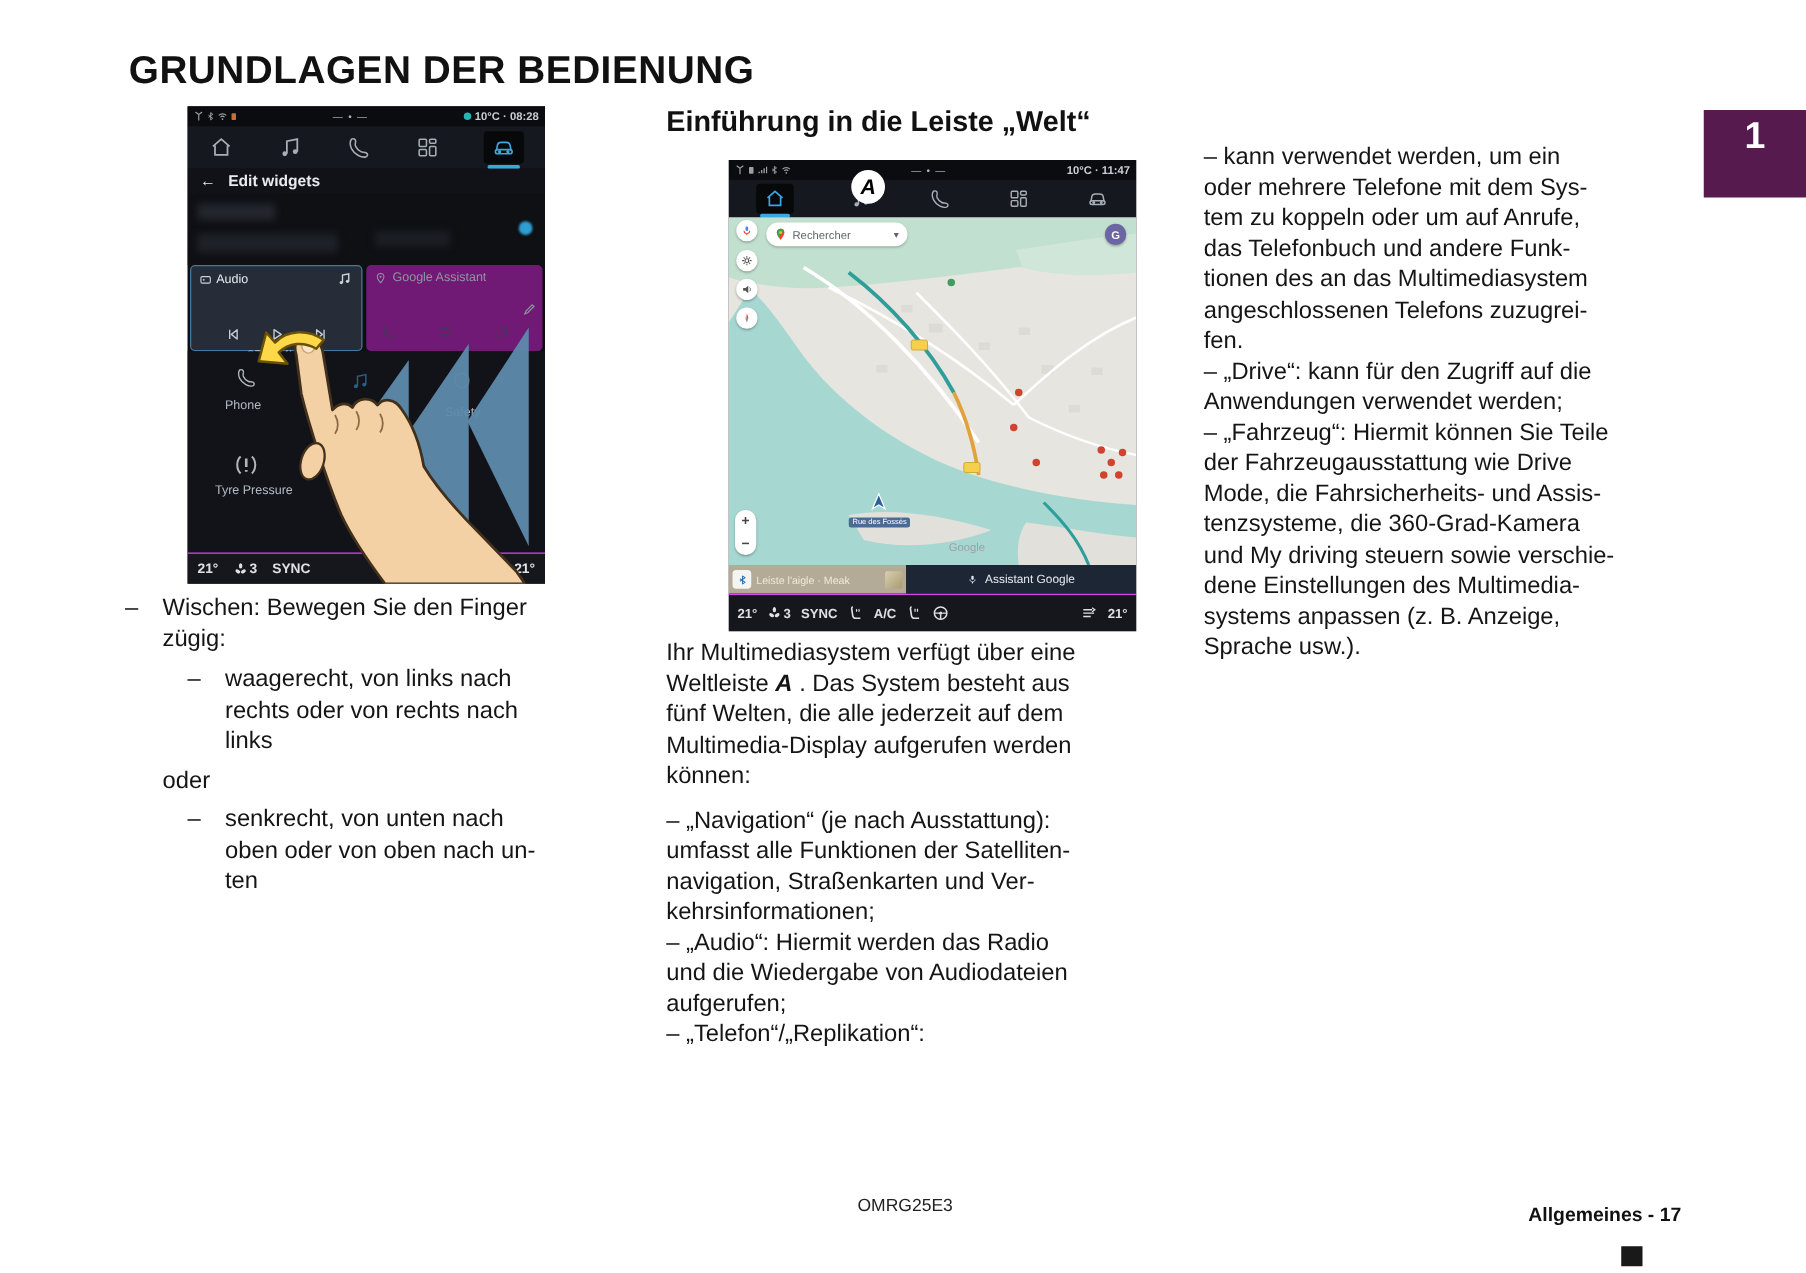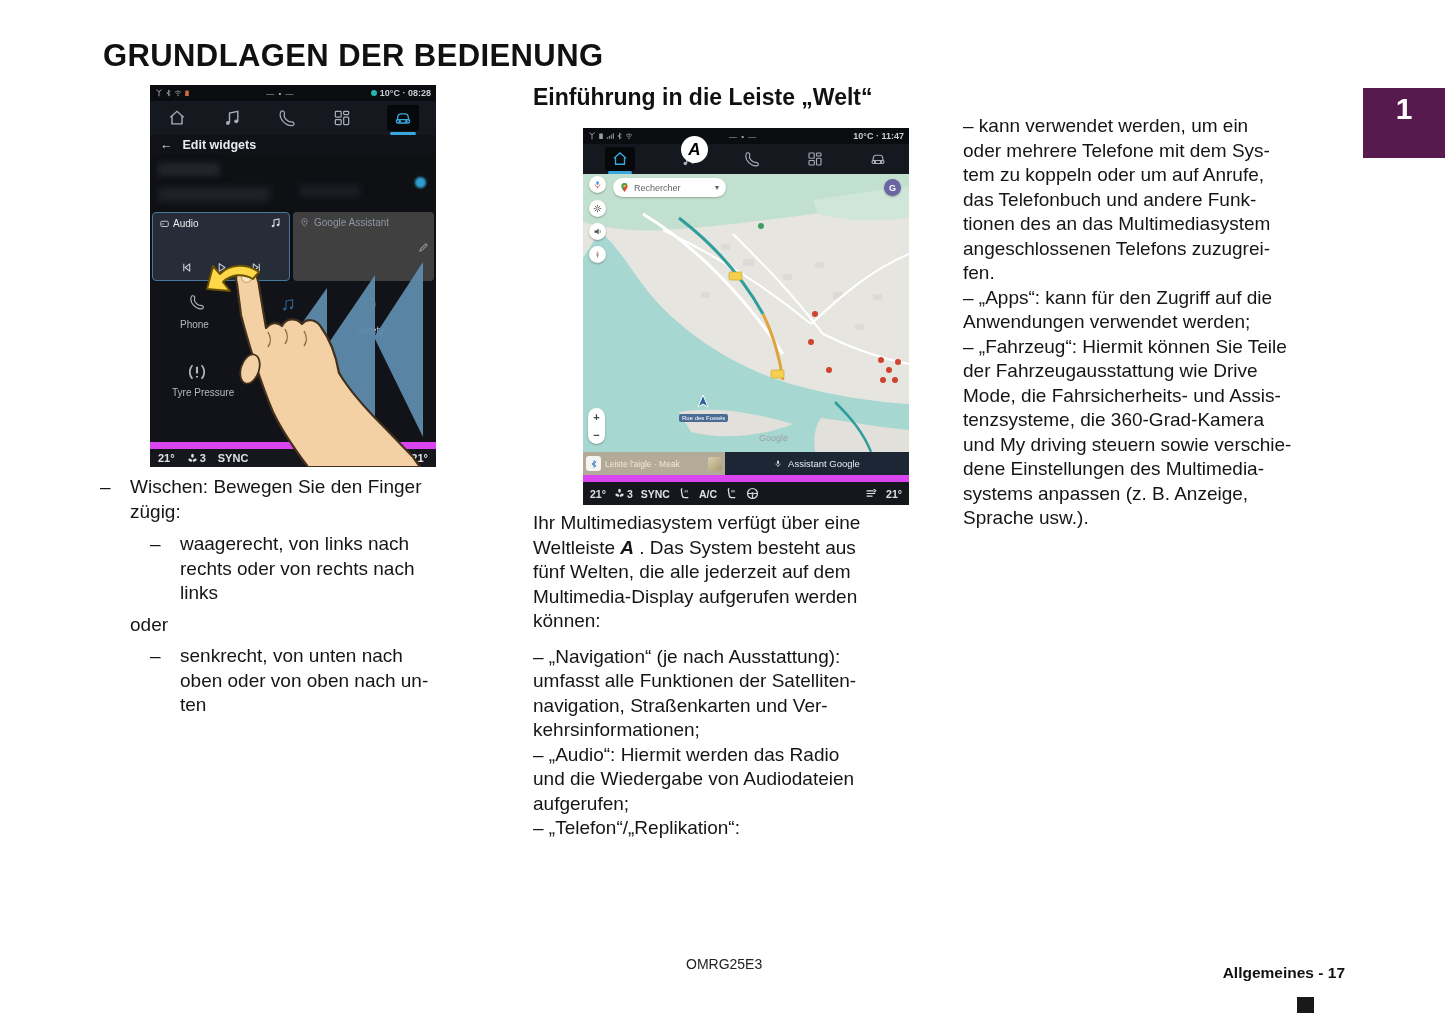--- a/index.html
+++ b/index.html
@@ -44,40 +44,40 @@
   .s-status .dots{flex:1;text-align:center;color:#aeb4bb;font-size:8px;letter-spacing:1px;}
   .s-status .right{display:flex;align-items:center;gap:3px;font-weight:bold;}
   .tealdot{width:6px;height:6px;border-radius:50%;background:#24b5b0;display:inline-block;}
   .s-nav{position:absolute;left:0;right:0;display:flex;align-items:center;
          justify-content:space-around;background:#15181e;color:#a7aeb7;}
   .navicon{position:relative;display:flex;align-items:center;justify-content:center;}
   .navicon svg{display:block;}
   .nav-active{background:#060809;border-radius:3px;padding:3px 6px;color:#3aa8e0;}
   .nav-underline{position:absolute;left:50%;transform:translateX(-50%);bottom:-4px;
                  width:26px;height:3px;background:#3aa8e0;border-radius:2px;}
-  .s-climate{position:absolute;left:0;right:0;bottom:0;background:#15171c;border-top:7px solid #d946ef;
+  .s-climate{position:absolute;left:0;right:0;bottom:0;background:#15171c;border-top:1px solid #d946ef;
              display:flex;align-items:center;color:#dde1e6;font-weight:bold;box-sizing:border-box;}
   .clitem{display:flex;align-items:center;gap:2px;}
   .spacer{flex:1;}
 
   
   .s1{left:150px;top:85px;width:286px;height:382px;}
   .s1 .s-nav{top:16px;height:34px;}
   .s1-edit{position:absolute;left:0;right:0;top:50px;height:20px;display:flex;align-items:center;
            gap:10px;padding-left:10px;color:#e8ebef;font-size:12.5px;font-weight:bold;background:#101217;}
   .s1-preview{position:absolute;left:0;right:0;top:70px;height:57px;background:#0e1014;}
   .s1-preview .blob{position:absolute;background:#23262d;filter:blur(3px);}
   .s1-widgets{position:absolute;left:0;right:0;top:127px;height:69px;display:flex;gap:3px;padding:0 2px;box-sizing:border-box;}
   .w-audio{flex:0 0 138px;position:relative;background:#272d38;border:1px solid #46789e;border-radius:4px;box-sizing:border-box;}
   .w-audio .whead{position:absolute;left:7px;right:7px;top:4px;display:flex;align-items:center;gap:4px;
                   color:#e8ebef;font-size:10px;}
   .w-audio .whead .wspread{margin-left:auto;}
   .w-audio .freq{position:absolute;left:0;right:0;top:22px;text-align:center;color:#dfe3e8;font-size:11px;margin-top:44px;}
   .w-audio .ctrls{position:absolute;left:0;right:0;bottom:7px;display:flex;justify-content:center;gap:24px;color:#c6ccd3;}
-  .w-assist{flex:1;position:relative;background:#404040;border-radius:4px;padding:5px 7px;box-sizing:border-box;}
+  .w-assist{flex:1;position:relative;background:#701a75;border-radius:4px;padding:5px 7px;box-sizing:border-box;}
   .w-assist .whead{display:flex;align-items:center;gap:5px;color:#8f96a0;font-size:10px;}
   .w-assist .dimrow{position:absolute;left:12px;right:26px;bottom:9px;display:flex;justify-content:space-between;color:#3a414c;}
   .w-assist .pencil{position:absolute;right:5px;top:30px;color:#8b929c;}
   .s1-apps{position:absolute;left:0;right:0;top:196px;height:161px;background:#111318;color:#b4bac2;}
   .applbl{position:absolute;font-size:10px;}
   .s1 .s-climate{height:25px;padding:0 8px;gap:12px;font-size:11px;}
   .s1-overlay{position:absolute;inset:0;pointer-events:none;}
 
   
   .s2{left:583px;top:128px;width:326px;height:377px;background:#0b0d10;}
@@ -564,21 +564,21 @@
   </div>
 
   <div class="abs col3">
     <p class="body-text">– kann verwendet werden, um ein
 oder mehrere Telefone mit dem Sys-
 tem zu koppeln oder um auf Anrufe,
 das Telefonbuch und andere Funk-
 tionen des an das Multimediasystem
 angeschlossenen Telefons zuzugrei-
 fen.</p>
-    <p class="body-text">– „Apps“: kann für den Zugriff auf die
+    <p class="body-text">– „Drive“: kann für den Zugriff auf die
 Anwendungen verwendet werden;</p>
     <p class="body-text">– „Fahrzeug“: Hiermit können Sie Teile
 der Fahrzeugausstattung wie Drive
 Mode, die Fahrsicherheits- und Assis-
 tenzsysteme, die 360-Grad-Kamera
 und My driving steuern sowie verschie-
 dene Einstellungen des Multimedia-
 systems anpassen (z. B. Anzeige,
 Sprache usw.).</p>
   </div>

